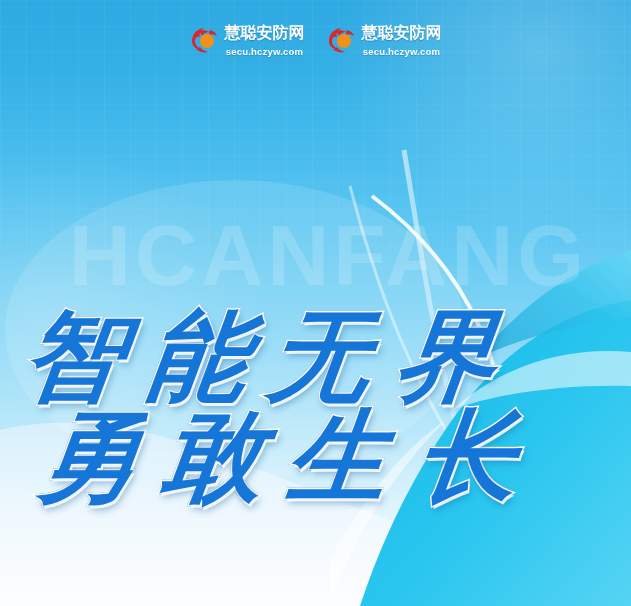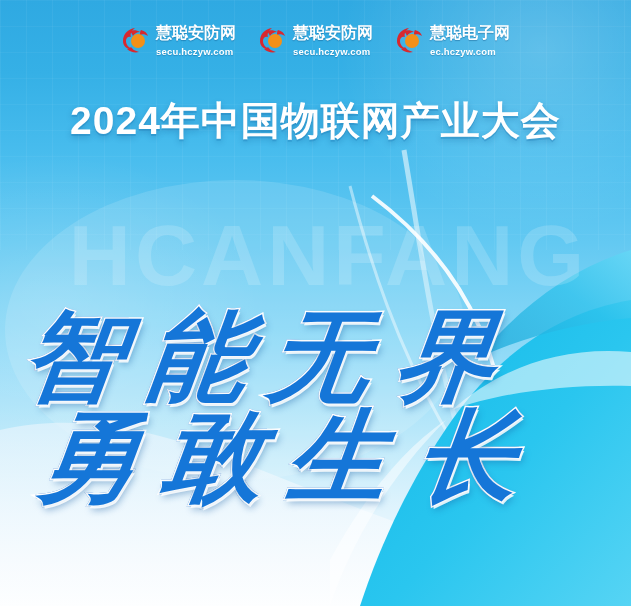--- a/index.html
+++ b/index.html
@@ -79,21 +79,21 @@
     left: 0; right: 0; top: 18px;
     height: 46px;
     display: flex;
     align-items: center;
     justify-content: center;
     gap: 22px;
     z-index: 6;
   }
   .logo-item { display:flex; align-items:center; gap:5px; }
   .logo-mark { width: 30px; height: 28px; flex: none; }
-  .logo-texts { display:flex; flex-direction:column; justify-content:center; line-height:1; }
+  .logo-texts { display:flex; flex-direction:column; justify-content:center; line-height:1;align-items:center; }
   .logo-cn {
     font-size: 16px;
     font-weight: bold;
     color: #ffffff;
     letter-spacing: 0px;
     text-shadow: 0 1px 1px rgba(0,60,110,.35);
     white-space: nowrap;
   }
   .logo-url {
     font-size: 9.5px;
@@ -242,38 +242,24 @@
         <path d="M6 22 C9 25 14 26 18 25 C14 24 11 22 10 20 C9 21 7 22 6 22 Z" fill="#d8282f"></path>
         <path d="M20 3 C24 4 26 6 27 9 C24 7 21 7 19 8 C19 6 19 4 20 3 Z" fill="#d8282f"></path>
         <circle cx="17" cy="14" r="7" fill="#f39019"></circle>
       </svg>
       <div class="logo-texts">
         <div class="logo-cn">慧聪安防网</div>
         <div class="logo-url">secu.hczyw.com</div>
       </div>
     </div>
 
-    <div class="logo-item">
-      <svg class="logo-mark" viewBox="0 0 30 28">
-        <path d="M2 14 C2 7 7 2 14 1 C10 4 9 7 10 10 C7 9 5 11 5 14 C5 18 8 21 12 22 C6 23 2 19 2 14 Z" fill="#d8282f"></path>
-        <path d="M9 4 C12 3 16 3 19 5 C16 5 13 7 12 9 C11 7 10 5 9 4 Z" fill="#d8282f"></path>
-        <path d="M6 22 C9 25 14 26 18 25 C14 24 11 22 10 20 C9 21 7 22 6 22 Z" fill="#d8282f"></path>
-        <path d="M20 3 C24 4 26 6 27 9 C24 7 21 7 19 8 C19 6 19 4 20 3 Z" fill="#d8282f"></path>
-        <circle cx="17" cy="14" r="7" fill="#f39019"></circle>
-      </svg>
-      <div class="logo-texts">
-        <div class="logo-cn">慧聪电子网</div>
-        <div class="logo-url">ec.hczyw.com</div>
-      </div>
-    </div>
 
   </div>
 
   <div class="headline">
-    <div class="headline-line">2024年中国物联网产业大会</div>
   </div>
 
   <div class="slogan">
     <div class="slogan-line l1">
       <span class="cchar">智</span>
       <span class="cchar">能</span>
       <span class="cchar">无</span>
       <span class="cchar">界</span>
     </div>
     <div class="slogan-line l2">

